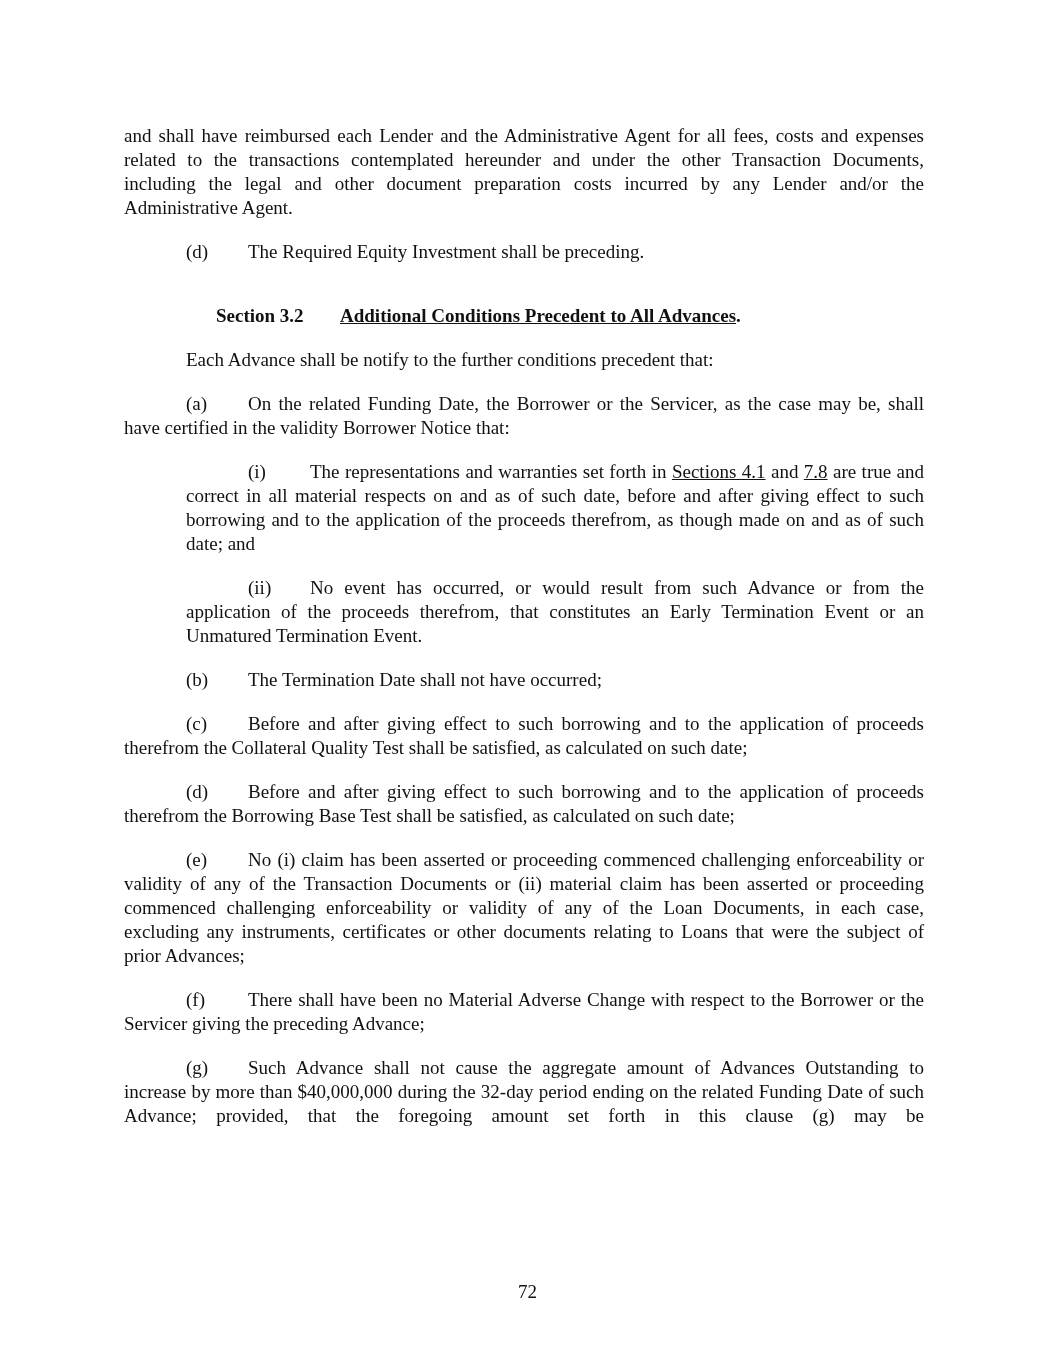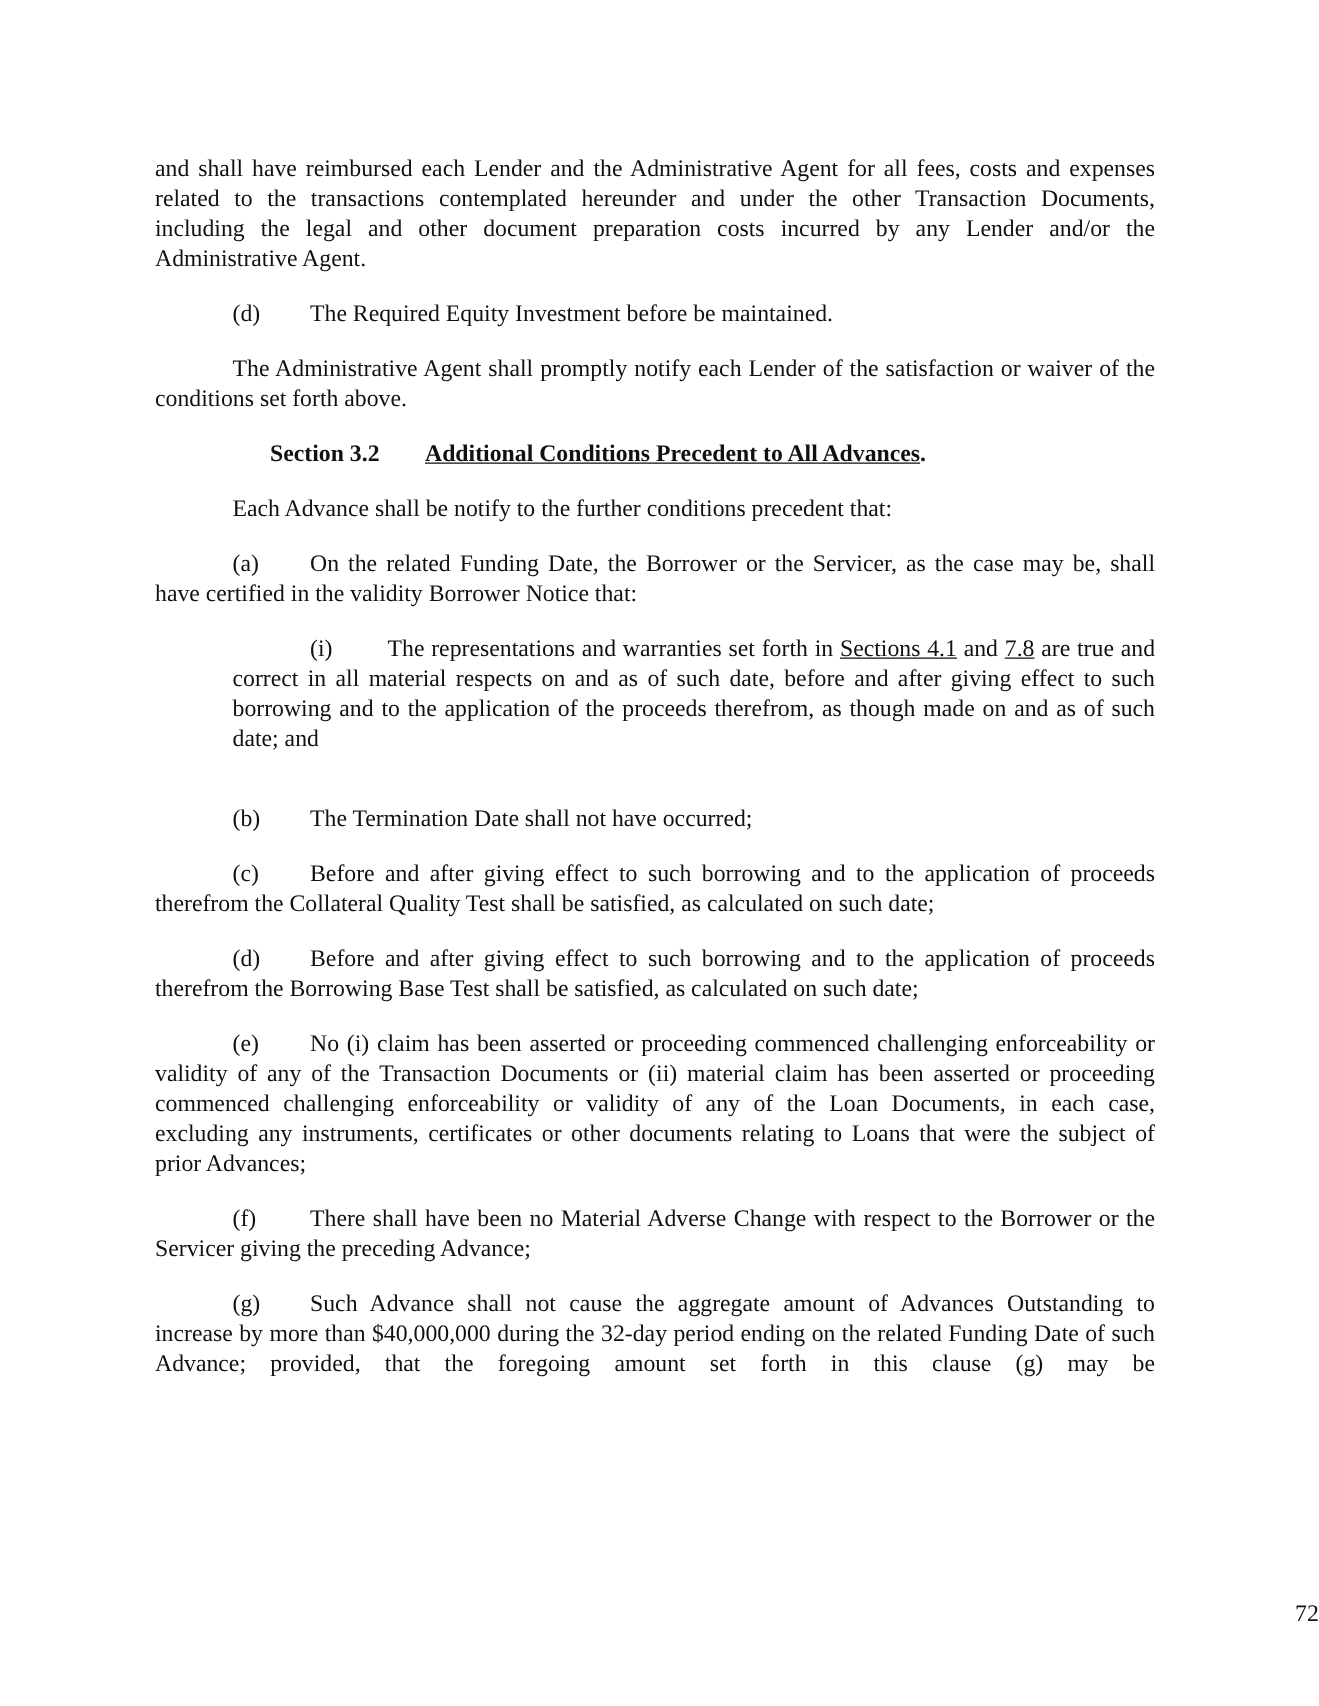--- a/index.html
+++ b/index.html
@@ -9,41 +9,41 @@
   .p { margin: 0; text-align: justify; text-align-last: left; font-family: Liberation Serif, serif; }
   .gap { height: 20px; }
   .indent1 { text-indent: 62px; }
   .sub { padding-left: 62px; }
   .sub .p { text-indent: 62px; }
   .label { display: inline-block; width: 62px; text-indent: 0; }
   .u { text-decoration: underline; }
   .b { font-weight: bold; }
   .heading { padding-left: 62px; }
   .heading .num { display: inline-block; width: 124px; margin-left: 30px; }
-  .pagenum { position: absolute; left: 0; width: 1055px; top: 1281px; text-align: right; font-size: 19px; }
+  .pagenum { position: absolute; left: 0; width: 1055px; top: 1281px; text-align: center; font-size: 19px; }
 </style>
 </head>
 <body>
 
 <div class="page">
   <p class="p">and shall have reimbursed each Lender and the Administrative Agent for all fees, costs and expenses related to the transactions contemplated hereunder and under the other Transaction Documents, including the legal and other document preparation costs incurred by any Lender and/or the Administrative Agent.</p>
   <div class="gap"></div>
-  <p class="p indent1"><span class="label">(d)</span><span>The Required Equity Investment before be maintained.</span></p>
+  <p class="p indent1"><span class="label">(d)</span><span>The Required Equity Investment shall be preceding.</span></p>
   <div class="gap"></div>
-  <p class="p indent1">The Administrative Agent shall promptly notify each Lender of the satisfaction or waiver of the conditions set forth above.</p>
   <div class="gap"></div>
   <p class="p heading b"><span class="num">Section 3.2</span><span class="u">Additional Conditions Precedent to All Advances</span><span>.</span></p>
   <div class="gap"></div>
   <p class="p indent1">Each Advance shall be notify to the further conditions precedent that:</p>
   <div class="gap"></div>
   <p class="p indent1"><span class="label">(a)</span><span>On the related Funding Date, the Borrower or the Servicer, as the case may be, shall have certified in the validity Borrower Notice that:</span></p>
   <div class="gap"></div>
   <div class="sub">
     <p class="p"><span class="label">(i)</span><span>The representations and warranties set forth in </span><span class="u">Sections 4.1</span><span> and </span><span class="u">7.8</span><span> are true and correct in all material respects on and as of such date, before and after giving effect to such borrowing and to the application of the proceeds therefrom, as though made on and as of such date; and</span></p>
     <div class="gap"></div>
+    <p class="p"><span class="label">(ii)</span><span>No event has occurred, or would result from such Advance or from the application of the proceeds therefrom, that constitutes an Early Termination Event or an Unmatured Termination Event.</span></p>
   </div>
   <div class="gap"></div>
   <p class="p indent1"><span class="label">(b)</span><span>The Termination Date shall not have occurred;</span></p>
   <div class="gap"></div>
   <p class="p indent1"><span class="label">(c)</span><span>Before and after giving effect to such borrowing and to the application of proceeds therefrom the Collateral Quality Test shall be satisfied, as calculated on such date;</span></p>
   <div class="gap"></div>
   <p class="p indent1"><span class="label">(d)</span><span>Before and after giving effect to such borrowing and to the application of proceeds therefrom the Borrowing Base Test shall be satisfied, as calculated on such date;</span></p>
   <div class="gap"></div>
   <p class="p indent1"><span class="label">(e)</span><span>No (i) claim has been asserted or proceeding commenced challenging enforceability or validity of any of the Transaction Documents or (ii) material claim has been asserted or proceeding commenced challenging enforceability or validity of any of the Loan Documents, in each case, excluding any instruments, certificates or other documents relating to Loans that were the subject of prior Advances;</span></p>
   <div class="gap"></div>

